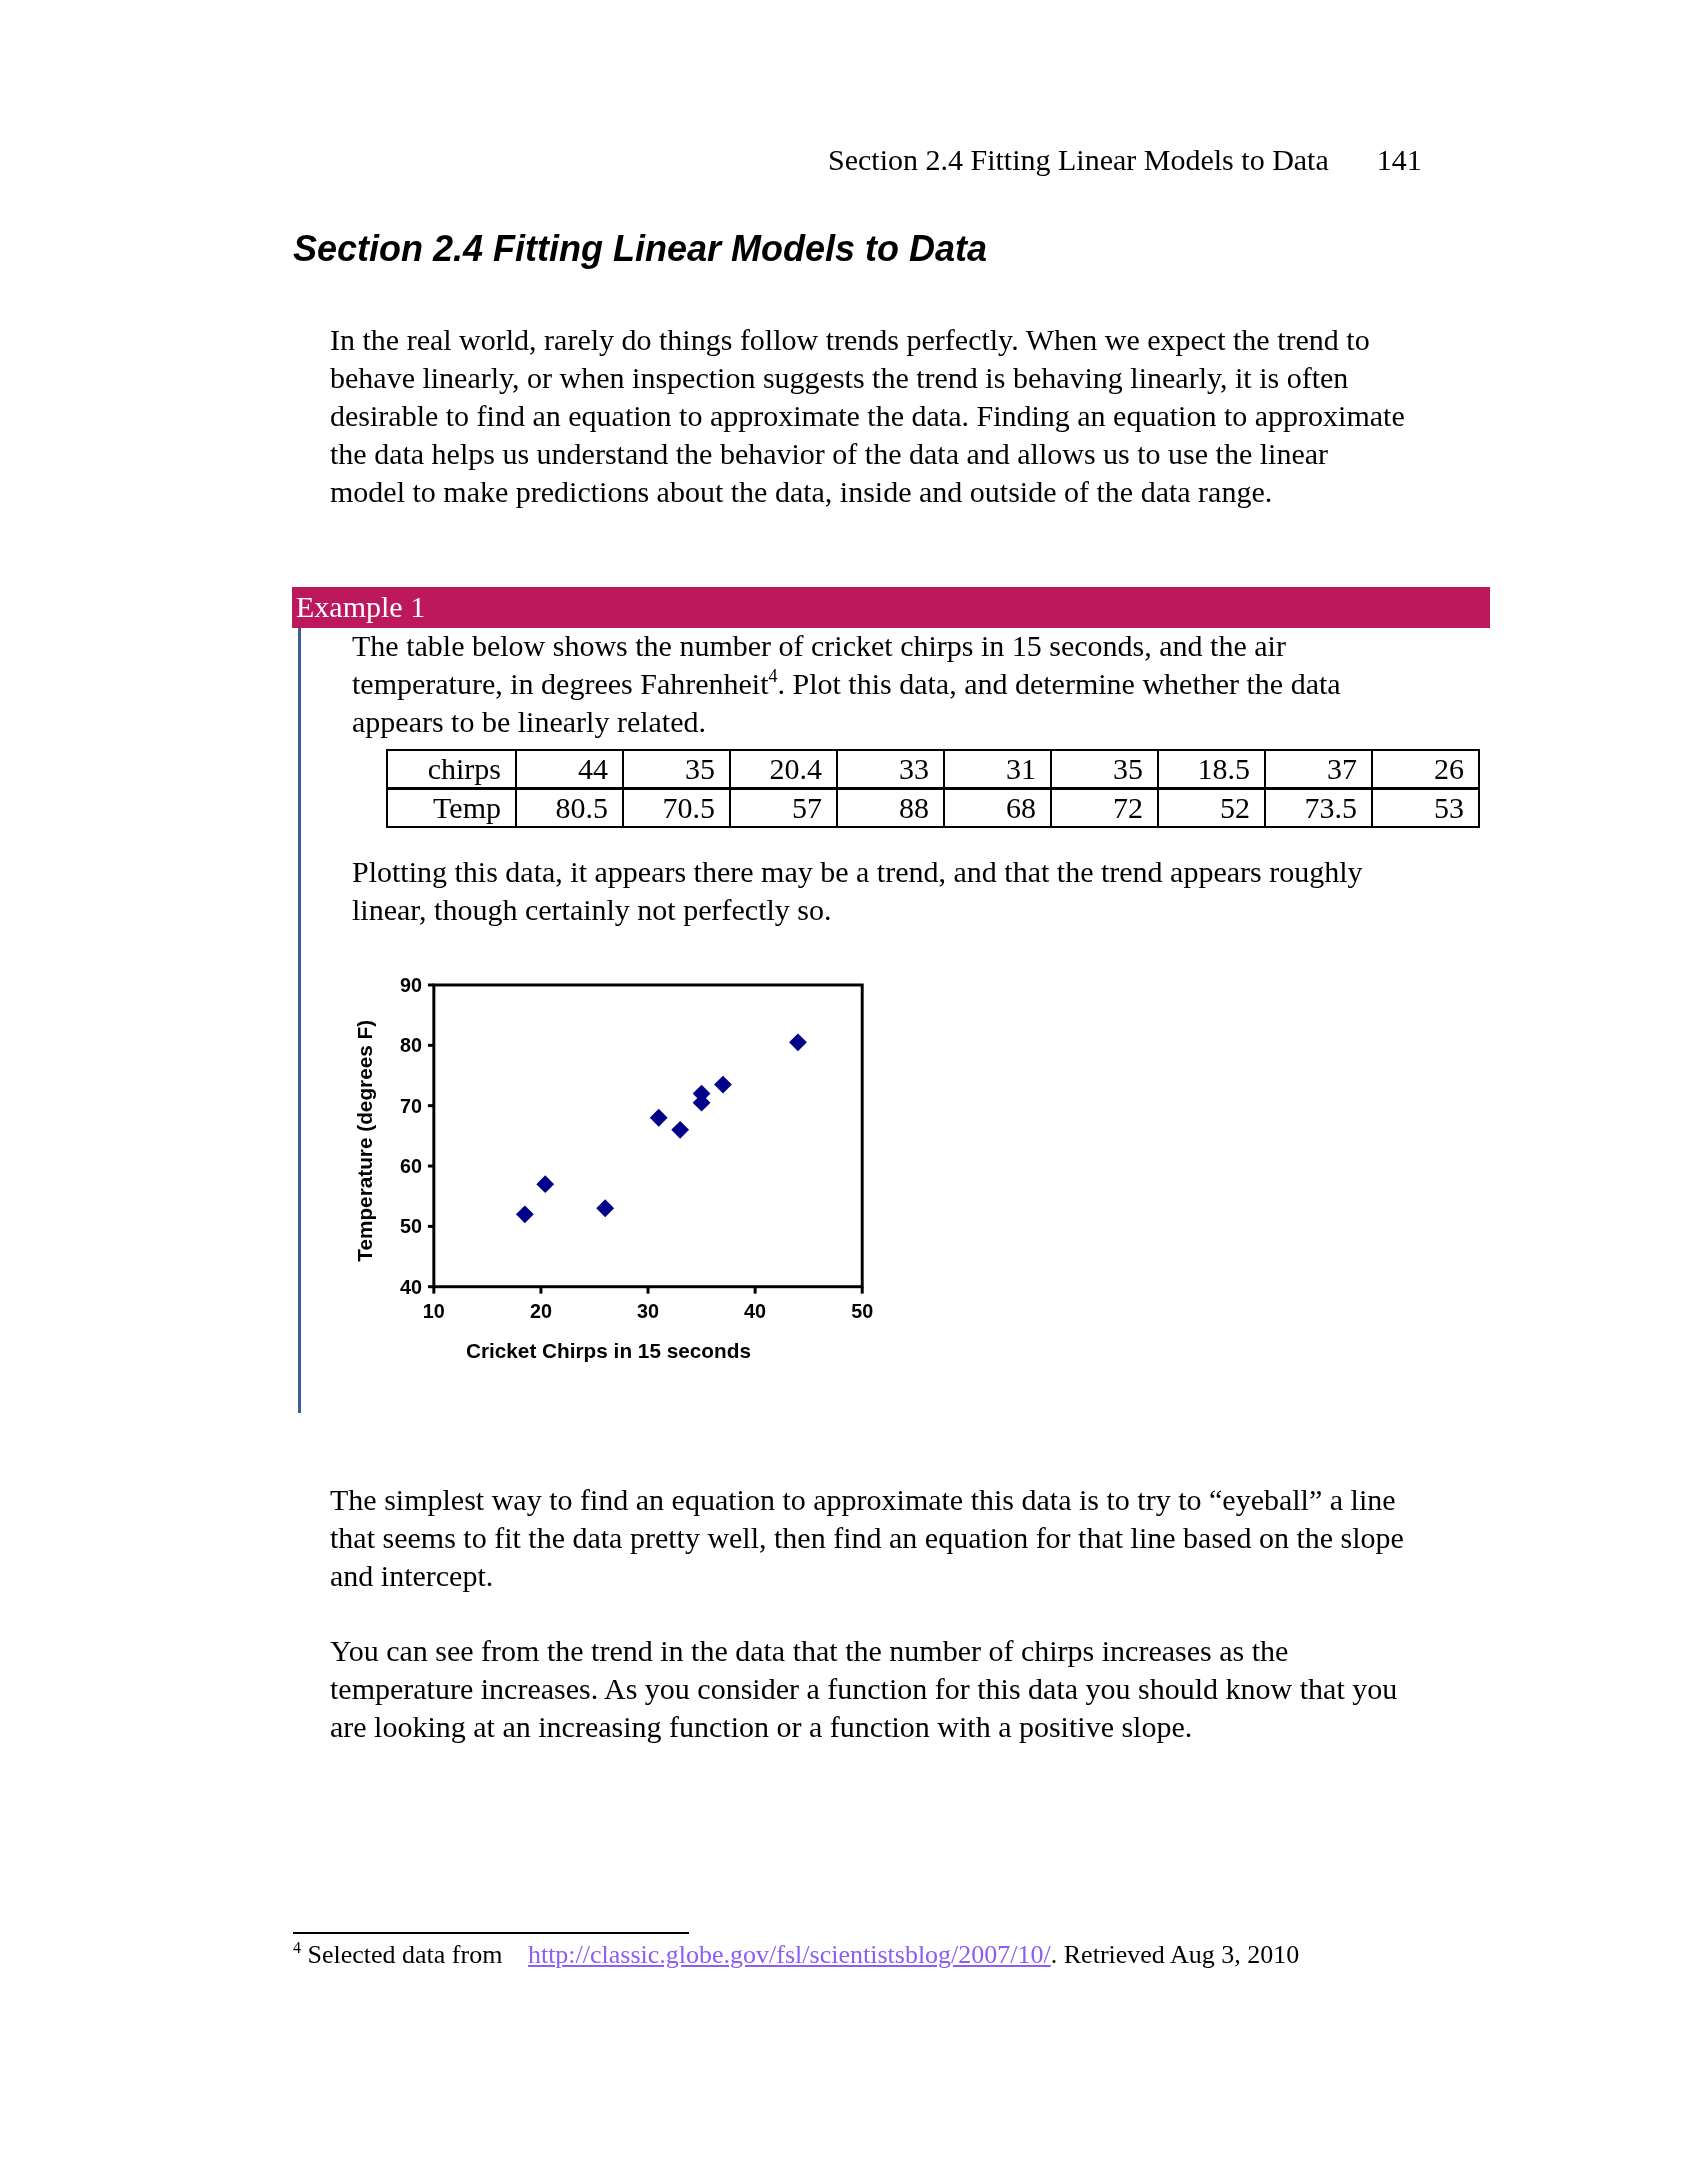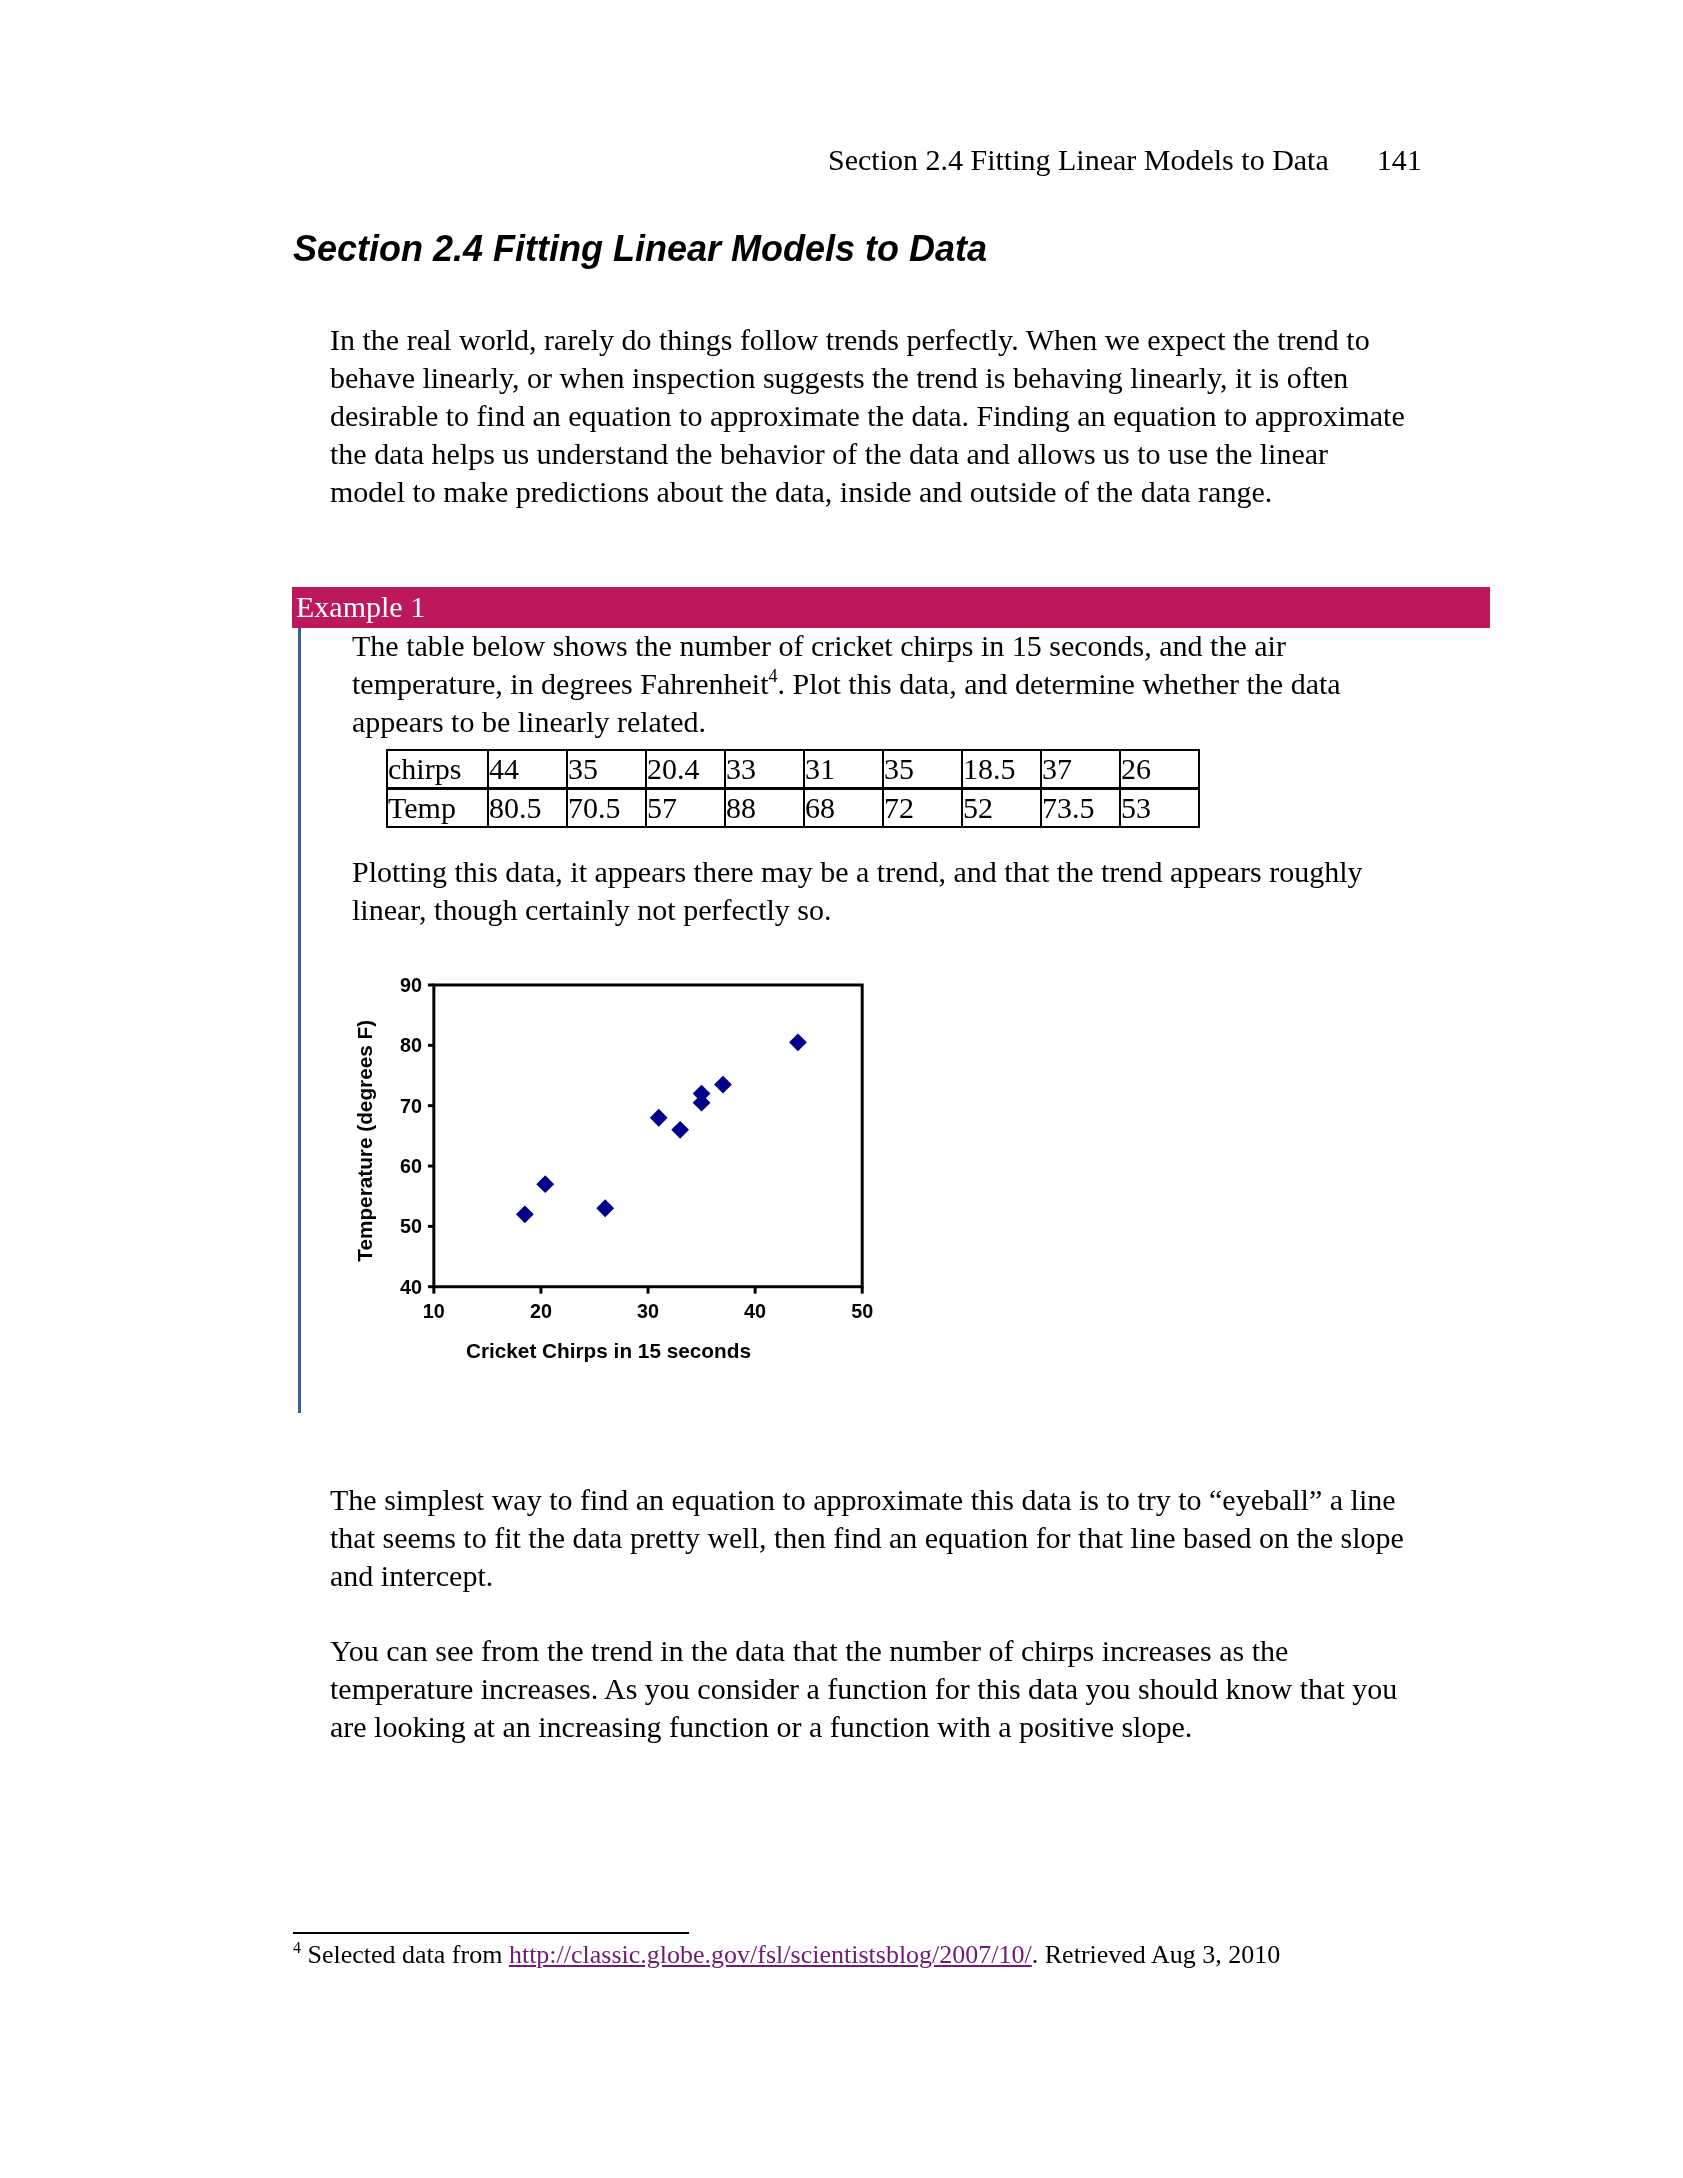--- a/index.html
+++ b/index.html
@@ -12,35 +12,35 @@
                    font-weight: bold; font-style: italic; font-size: 36px; white-space: nowrap; }
   .para { left: 293px; width: 1188px; font-size: 30px; line-height: 38px; }
   .line { display: block; white-space: nowrap; margin-left: 37px; }
   .intro { top: 321px; }
   .example-bar { top: 587px; left: 292px; width: 1198px; height: 41px; background: #be185d; }
   .example-bar span { position: absolute; left: 4px; top: 2px; color: #ffffff; font-size: 30px; line-height: 36px; }
   .example-rule { top: 628px; left: 298px; width: 3px; height: 785px; background: #3a5e9a; }
   .ex-text { left: 315px; top: 627px; font-size: 30px; line-height: 38px; }
   .ex-text sup { font-size: 18px; vertical-align: 12px; line-height: 0; }
   table.data { position: absolute; top: 749px; left: 386px; border-collapse: collapse; font-size: 30px; }
-  table.data td { border: 2px solid #000; padding: 0 0; height: 36px; line-height: 34px; text-align: left; }
+  table.data td { border: 2px solid #000; padding: 0 14px; height: 36px; line-height: 34px; text-align: right; }
   table.data td.hdr { width: 99px; }
   table.data td.val { width: 77px; }
   table.data tr:first-child td { border-bottom-width: 3px; }
   .plot-text { left: 315px; top: 853px; font-size: 30px; line-height: 38px; }
   .chart { position: absolute; left: 327px; top: 960px; width: 554px; height: 416px; }
   .chart svg { position: absolute; left: 0; top: 0; }
   .chart .tick-label { font-family: "Liberation Sans", "DejaVu Sans", sans-serif; font-weight: bold; font-size: 20px; }
   .chart .axis-label { font-family: "Liberation Sans", "DejaVu Sans", sans-serif; font-weight: bold; font-size: 21px; }
   .para2 { top: 1481px; }
   .para3 { top: 1632px; }
   .footnote-rule { top: 1932px; left: 293px; width: 396px; height: 2px; background: #000; }
   .footnote { top: 1940px; left: 293px; font-size: 26px; white-space: nowrap; }
   .footnote sup { font-size: 16px; vertical-align: 10px; line-height: 0; }
-  .footnote a { color: #701a75; text-decoration: underline; }
+  .footnote a { color: #8b5cf6; text-decoration: underline; margin-left: 19px; }
 </style>
 </head>
 <body>
 
 <div class="abs running-head">
   <span>Section 2.4 Fitting Linear Models to Data</span><span class="pg">141</span>
 </div>
 
 <div class="abs section-title">Section 2.4 Fitting Linear Models to Data</div>
 

